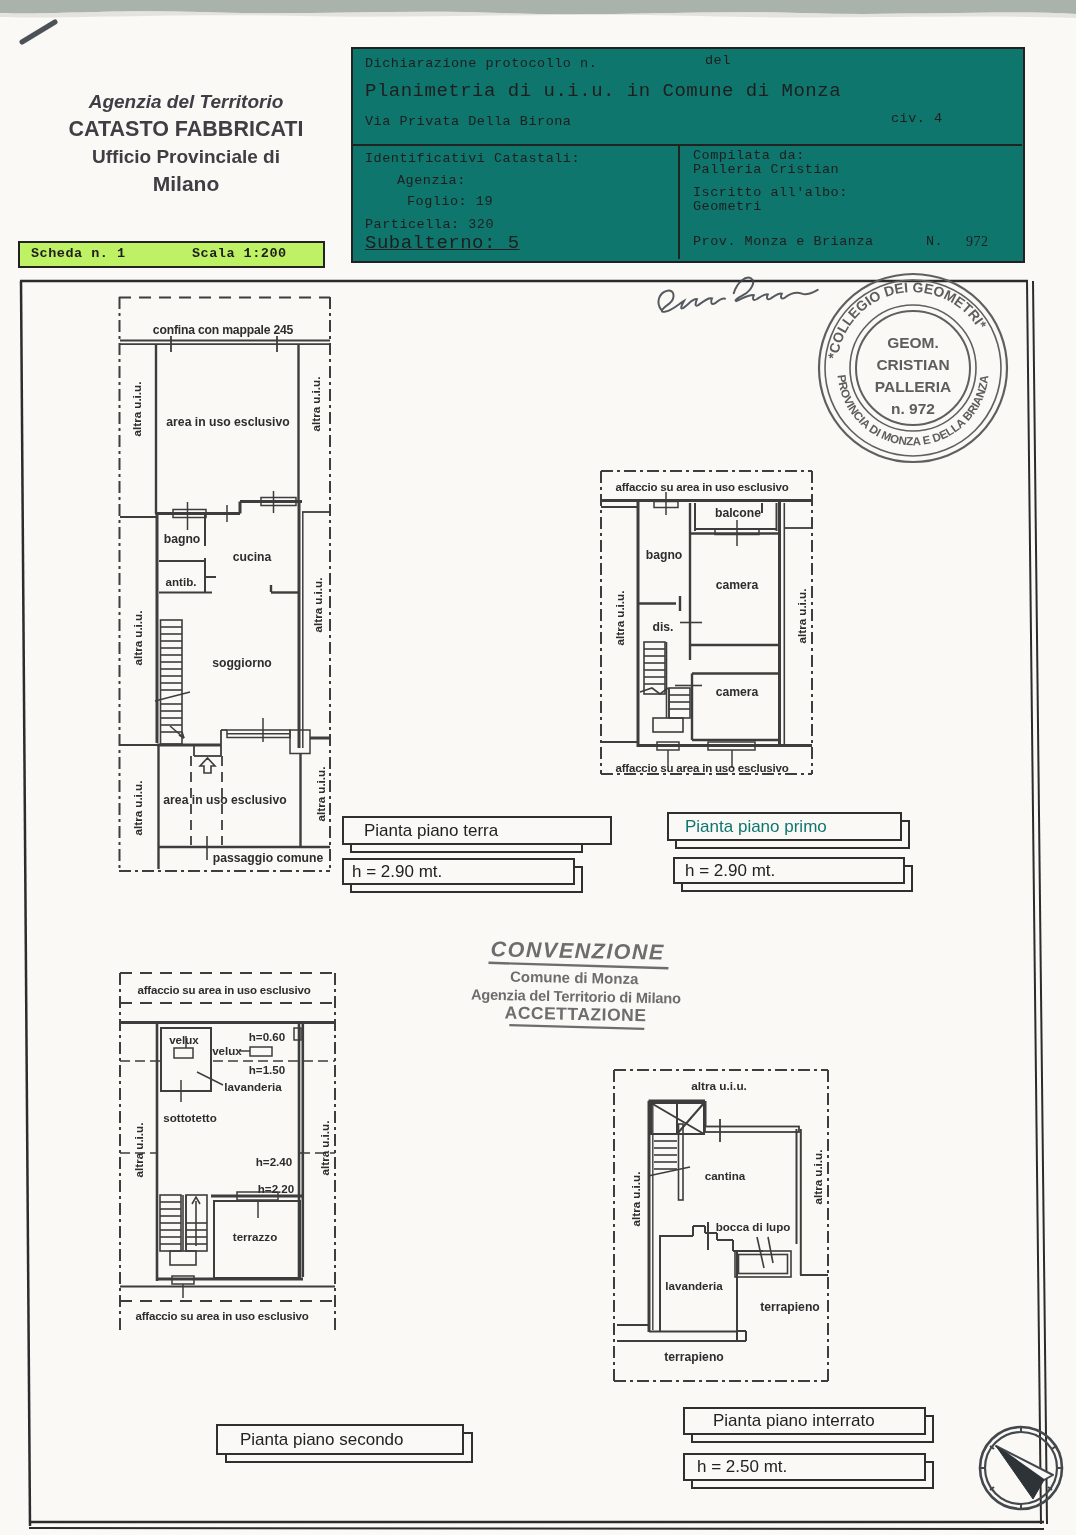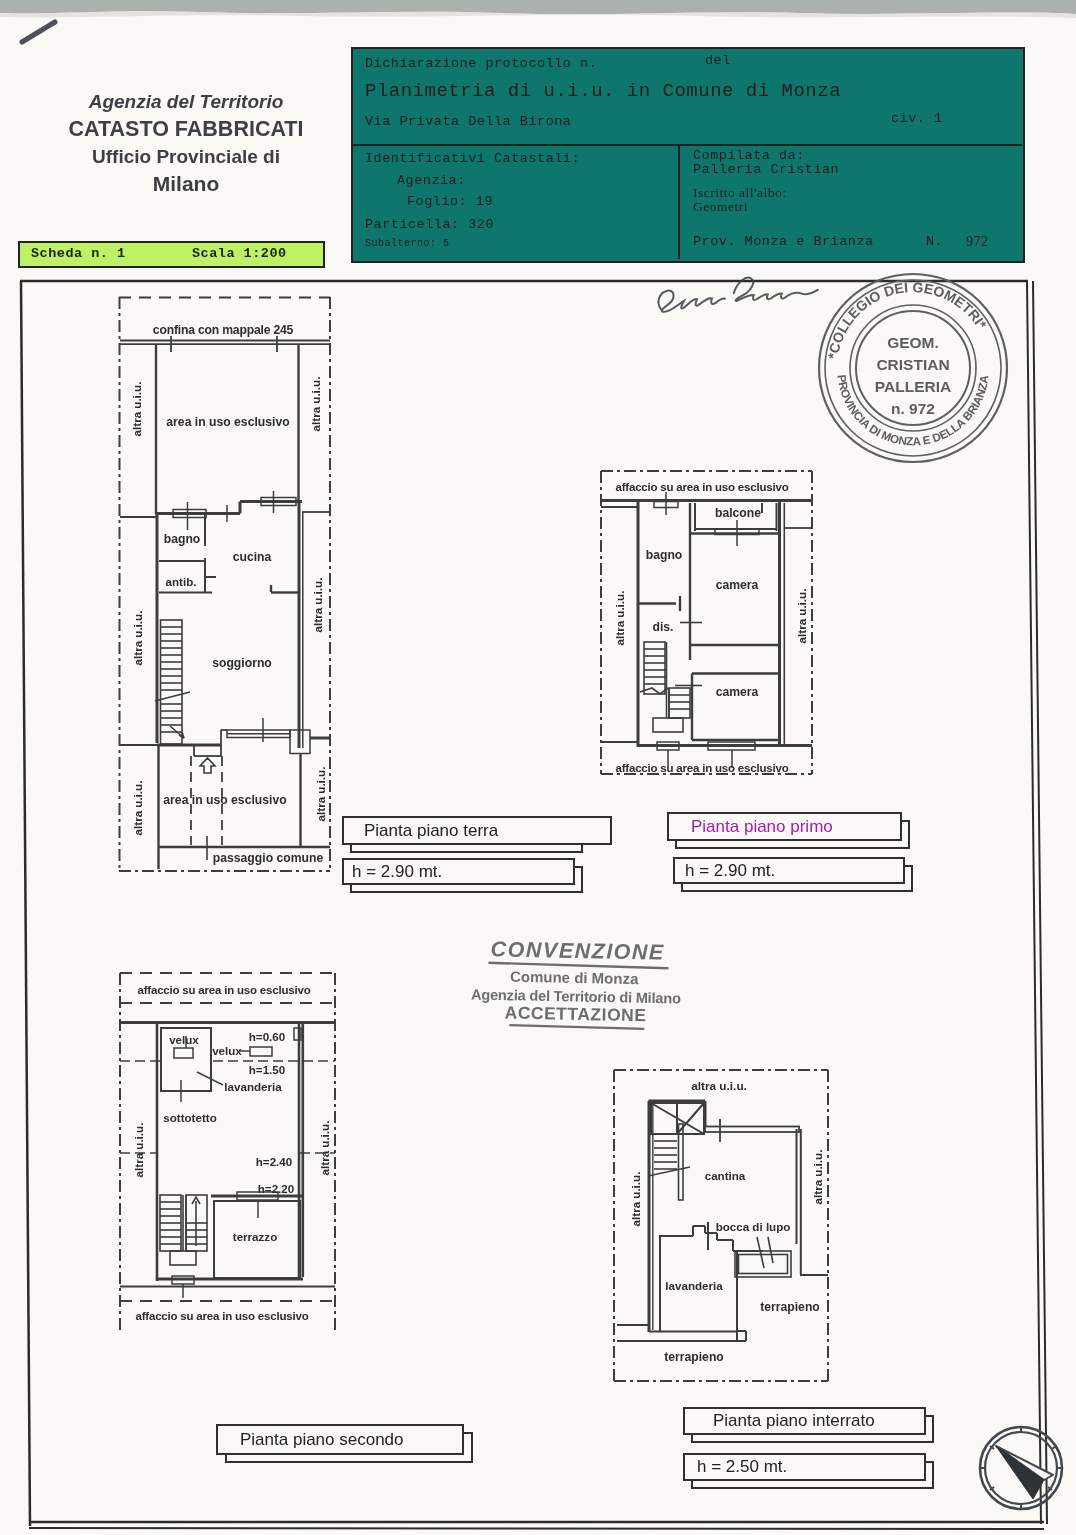--- a/index.html
+++ b/index.html
@@ -41,34 +41,34 @@
   </div>
 
   <div class="abs" style="left:351px;top:47px;width:670px;height:212px;border:2px solid #222;background:#0f766e;">
 
     <div class="mono abs" style="left:12px;top:8px;font-size:13.5px;">Dichiarazione protocollo n.</div>
     <div class="mono abs" style="left:352px;top:5px;font-size:13.5px;">del</div>
 
     <div class="mono abs" style="left:12px;top:36px;font-size:19px;">Planimetria di u.i.u. in Comune di Monza</div>
 
     <div class="mono abs" style="left:12px;top:66px;font-size:13.5px;">Via Privata Della Birona</div>
-    <div class="mono abs" style="left:538px;top:63px;font-size:13.5px;">civ. 1</div>
+    <div class="mono abs" style="left:538px;top:63px;font-size:13.5px;">civ. 4</div>
 
     <div class="abs" style="left:-1px;top:95px;width:670px;height:2px;background:#222;"></div>
 
     <div class="abs" style="left:325px;top:95px;width:2px;height:115px;background:#222;"></div>
 
     <div class="mono abs" style="left:12px;top:103px;font-size:13.5px;">Identificativi Catastali:</div>
     <div class="mono abs" style="left:44px;top:125px;font-size:13.5px;">Agenzia:</div>
     <div class="mono abs" style="left:54px;top:146px;font-size:13.5px;">Foglio: 19</div>
     <div class="mono abs" style="left:12px;top:169px;font-size:13.5px;">Particella: 320</div>
-    <div class="mono abs" style="left:12px;top:188px;font-size:10px;">Subalterno: 5</div>
+    <div class="mono abs" style="left:12px;top:188px;font-size:19px;text-decoration:underline;">Subalterno: 5</div>
 
     <div class="mono abs" style="left:340px;top:100px;font-size:13.5px;">Compilata da:<br>Palleria Cristian</div>
-    <div class="mono abs" style="left:340px;top:137px;font-size:13.5px;font-family:Liberation Serif, serif;">Iscritto all'albo:<br>Geometri</div>
+    <div class="mono abs" style="left:340px;top:137px;font-size:13.5px;">Iscritto all'albo:<br>Geometri</div>
     <div class="mono abs" style="left:340px;top:186px;font-size:13.5px;">Prov. Monza e Brianza</div>
     <div class="mono abs" style="left:573px;top:186px;font-size:13.5px;">N.</div>
     <div class="mono abs" style="left:613px;top:186px;font-size:14px;font-family:Liberation Serif, serif;">972</div>
   </div>
 
   <svg class="abs" style="left:0;top:0" width="1076" height="1535" viewBox="0 0 1076 1535">
 
     <line x1="20" y1="281" x2="1028" y2="281" stroke="#2c2c2c" stroke-width="2.5"></line>
 
     <line x1="21" y1="281" x2="30" y2="1526" stroke="#2c2c2c" stroke-width="2.5"></line>
@@ -390,21 +390,21 @@
       <text x="702" y="772" font-size="11.5" letter-spacing="-0.2">affaccio su area in uso esclusivo</text>
 
       <text transform="rotate(-90 620 618)" x="620" y="622" font-size="11.6">altra u.i.u.</text>
       <text transform="rotate(-90 802 616)" x="802" y="620" font-size="11.6">altra u.i.u.</text>
     </g>
   </svg>
 
   <div class="lblshadow" style="left:675px;top:820px;width:231px;height:25px;"></div>
 
   <div class="lblbox" style="left:667px;top:812px;width:231px;height:25px;">
-    <div class="abs" style="left:22px;top:3px;font-size:17px;color:#a21caf;">Pianta piano primo</div>
+    <div class="abs" style="left:16px;top:3px;font-size:17px;color:#0f766e;">Pianta piano primo</div>
   </div>
 
   <div class="lblshadow" style="left:681px;top:865px;width:228px;height:23px;"></div>
 
   <div class="lblbox" style="left:673px;top:857px;width:228px;height:23px;">
     <div class="abs" style="left:10px;top:2px;font-size:17px;color:#222;">h = 2.90 mt.</div>
   </div>
 
   <svg class="abs" style="left:105px;top:965px" width="245" height="370" viewBox="105 965 245 370">
     <g stroke="#3d3d3d" fill="none">

